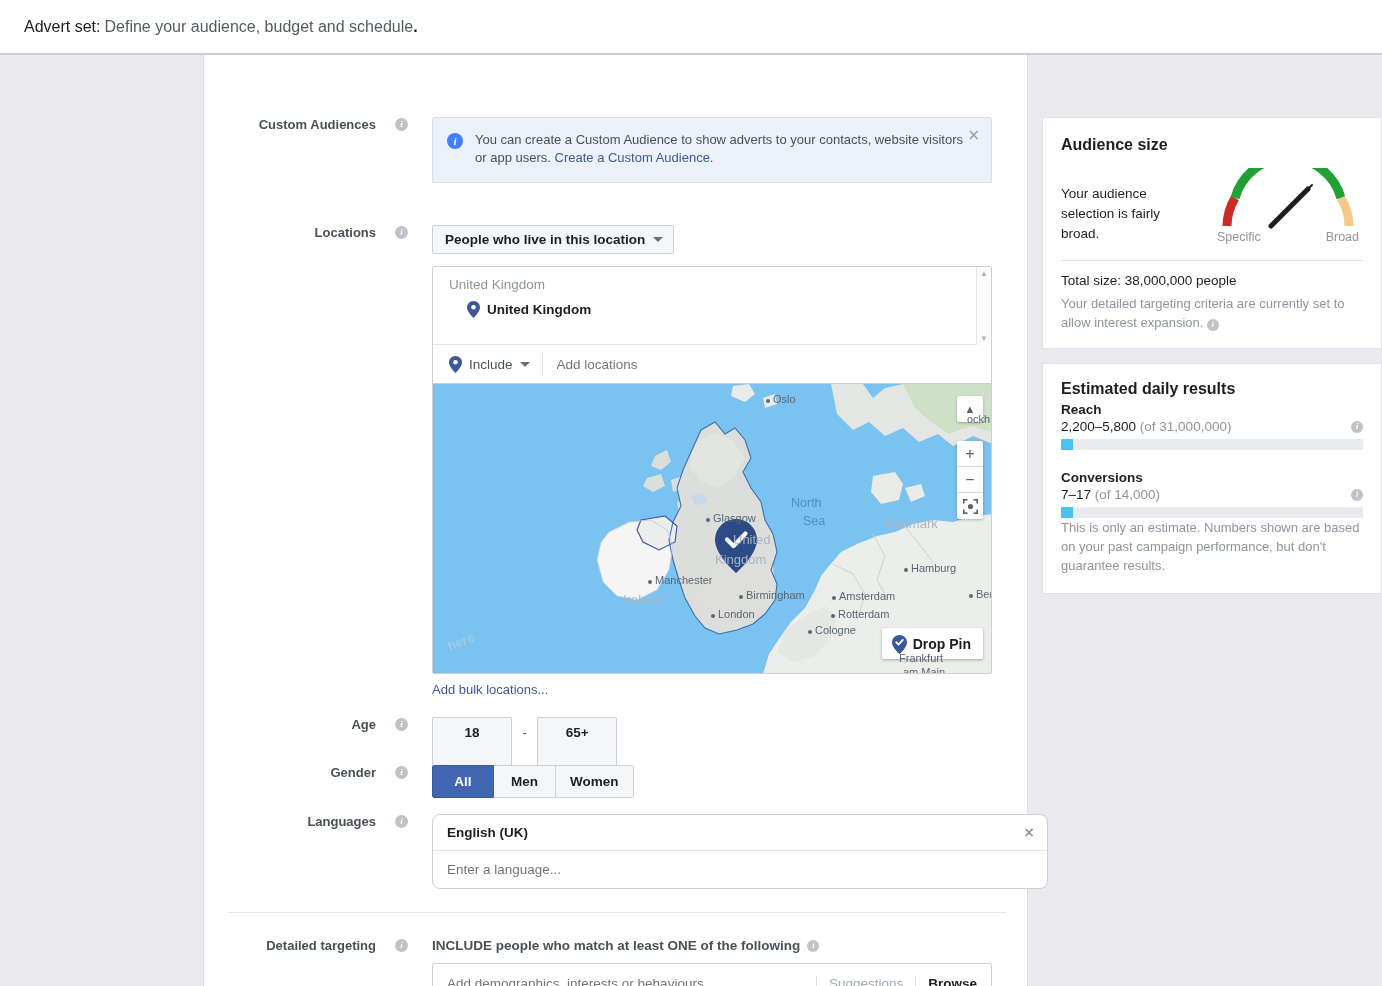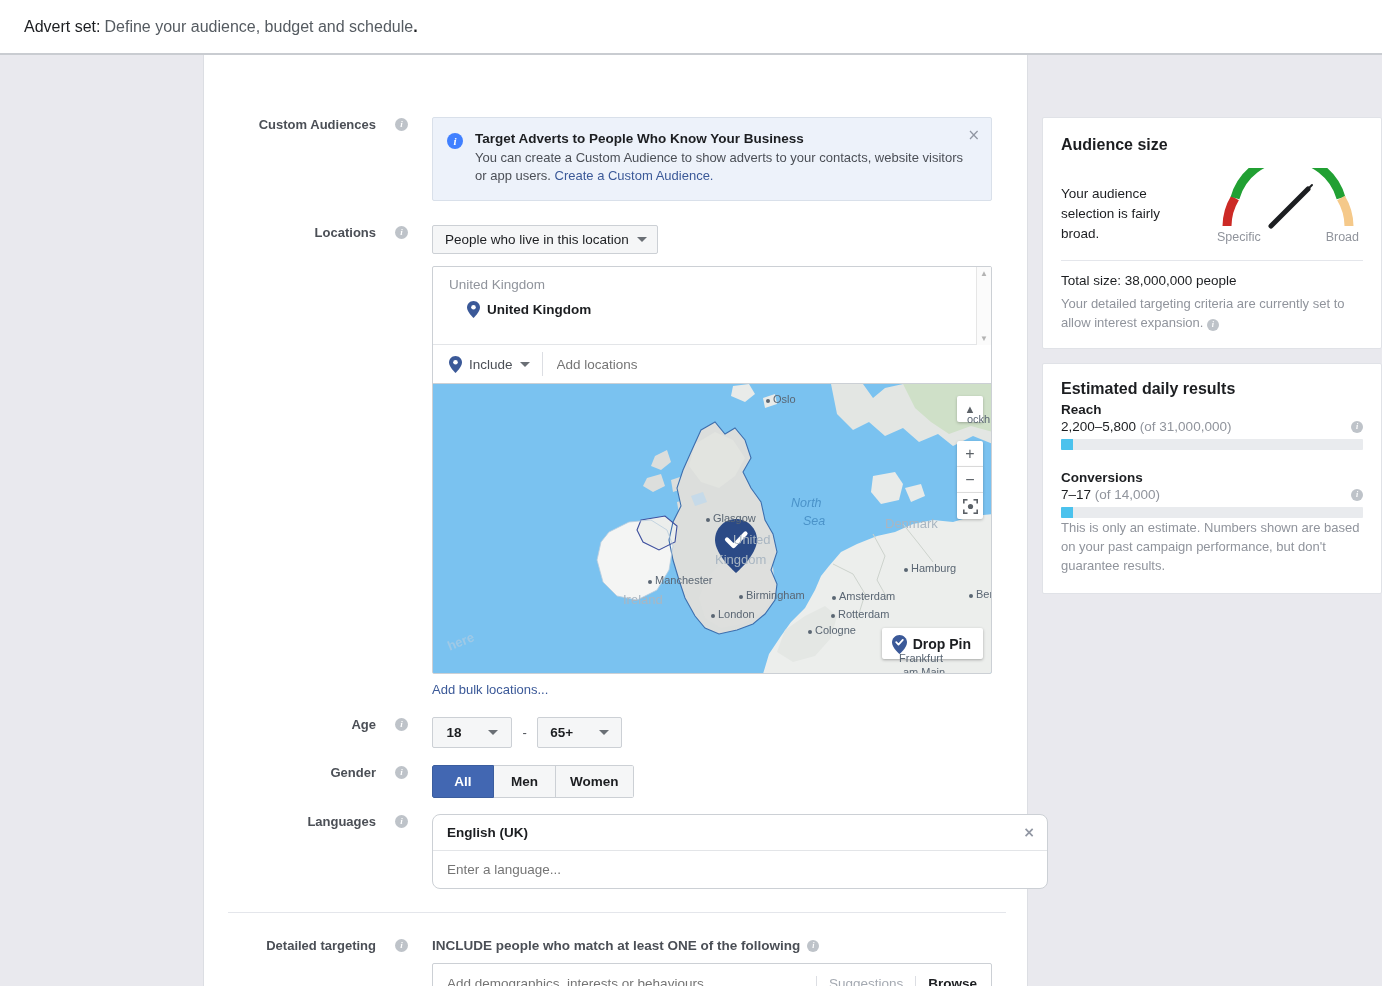--- a/index.html
+++ b/index.html
@@ -112,21 +112,21 @@
   }
 
   
   #loc-row { position: absolute; left: 0; top: 170px; width: 825px; }
   .pill-select {
     display: inline-flex; align-items: center; gap: 8px;
     background: #f5f6f7;
     border: 1px solid #ccd0d5;
     border-radius: 2px;
     padding: 6px 10px 6px 12px;
-    font-size: 13.5px; font-weight: normal; color: #1c1e21;
+    font-size: 13.5px; font-weight: bold; color: #1c1e21;
     cursor: pointer;
   }
   .caret {
     width: 0; height: 0;
     border-left: 5px solid transparent;
     border-right: 5px solid transparent;
     border-top: 5px solid #6a6f75;
   }
 
   
@@ -198,21 +198,21 @@
   #map svg.mapsvg { position:absolute; left:0; top:0; }
   .map-label {
     position: absolute;
     font-size: 11px;
     color: #6b7785;
     font-family: "Liberation Sans", sans-serif;
     white-space: nowrap;
     pointer-events: none;
   }
   .map-label.city { color:#5a6673; }
-  .map-label.sea { color:#4b93c9; font-style: italic; font-size: 12.5px; }
+  .map-label.sea { color:#4b93c9; font-size: 12.5px; }
   .map-label.country-faint { color:#a9b6c2; font-size: 13px; }
   .city-dot {
     position: absolute; width: 4px; height: 4px; border-radius: 50%;
     background: #5a6673;
   }
   #map-pin {
     position: absolute; left: 282px; top: 135px;
     width: 42px; height: 54px;
   }
   .map-ctrl {
@@ -258,20 +258,21 @@
 
   .age-select {
     display: inline-flex; align-items: center; justify-content: center; gap: 26px;
     min-width: 80px;
     background: #f5f6f7;
     border: 1px solid #ccd0d5;
     border-radius: 2px;
     padding: 7px 12px;
     font-size: 13.5px; font-weight: bold; color: #1c1e21;
     cursor: pointer;
+    flex-direction: column;
   }
   .age-dash { font-size: 13px; color:#4b4f56; margin: 0 6px; }
 
   .seg-group { display: inline-flex; border-radius: 2px; overflow: hidden; }
   .seg {
     min-width: 62px; text-align: center;
     padding: 8px 14px;
     font-size: 13.5px; font-weight: bold;
     border: 1px solid #ccd0d5;
     border-left: 0;
@@ -399,21 +400,20 @@
   <div id="content-panel">
 
     <div id="ca-row" class="row">
       <div class="row-label">
         <span>Custom Audiences</span>
         <span class="info-icon">i</span>
       </div>
       <div class="row-field">
         <div id="ca-notice">
           <span class="ca-info">i</span>
-          <div class="ca-title">Target Adverts to People Who Know Your Business</div>
           <div class="ca-body">
             <span>You can create a Custom Audience to show adverts to your contacts, website visitors or app users.</span>
             <span class="ca-link">Create a Custom Audience.</span>
           </div>
           <span class="ca-close">×</span>
         </div>
       </div>
     </div>
 
     <div id="loc-row" class="row">

